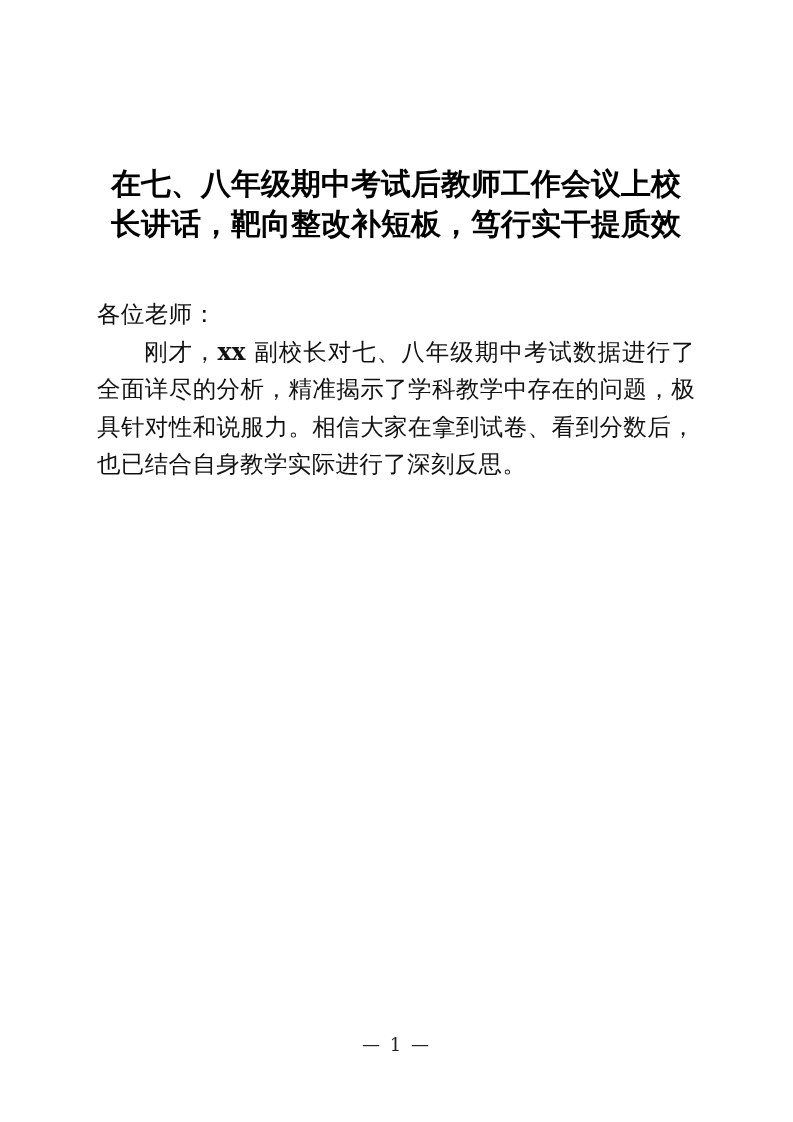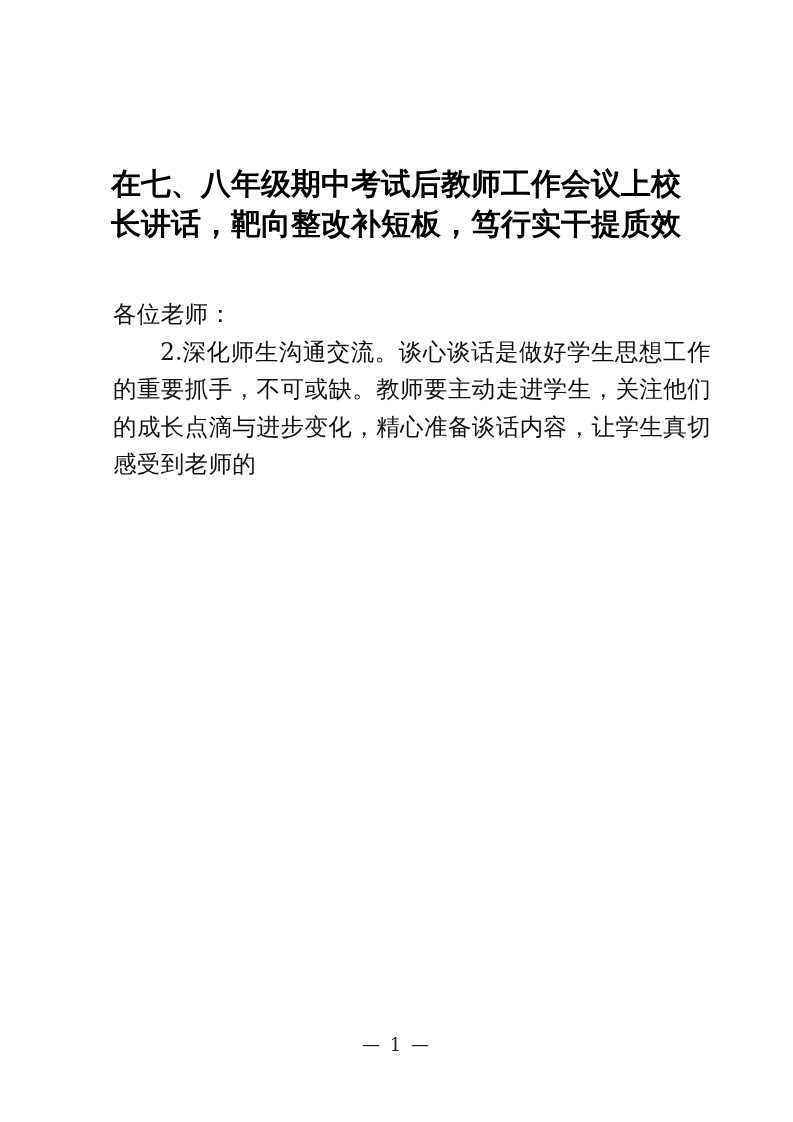--- a/index.html
+++ b/index.html
@@ -46,21 +46,20 @@
     position: absolute;
     left: 97px;
     top: 296px;
     width: 598px;
     font-family: "DejaVu Serif", "Liberation Serif", serif;
     font-size: 23.5px;
     line-height: 37.6px;
     color: #111111;
     text-align: justify;
     text-justify: inter-ideograph;
-    margin-left: 16px;
   }
 
   .para {
     margin: 0;
     padding: 0;
     text-align: justify;
     text-justify: inter-ideograph;
     word-break: break-all;
     letter-spacing: 0.35px;
   }
@@ -100,24 +99,24 @@
 <body>
 
 <div id="page">
 
   <h1 id="doc-title">在七、八年级期中考试后教师工作会议上校长讲话，靶向整改补短板，笃行实干提质效</h1>
 
   <div id="doc-body">
 
     <p class="para noindent">各位老师：</p>
 
+    <p class="para indent">
+      <span class="cjk">刚才，</span><span class="latin">xx</span><span class="cjk"> 副校长对七、八年级期中考试数据进行了全面详尽的分析，精准揭示了学科教学中存在的问题，极具针对性和说服力。相信大家在拿到试卷、看到分数后，也已结合自身教学实际进行了深刻反思。</span>
+    </p>
 
 
 
-    <p class="para indent">
-      <span class="num">2.</span><span class="cjk">深化师生沟通交流。谈心谈话是做好学生思想工作的重要抓手，不可或缺。教师要主动走进学生，关注他们的成长点滴与进步变化，精心准备谈话内容，让学生真切感受到老师的</span>
-    </p>
 
   </div>
 
   <div id="page-footer">— 1 —</div>
 
 </div>
 
 </body></html>

